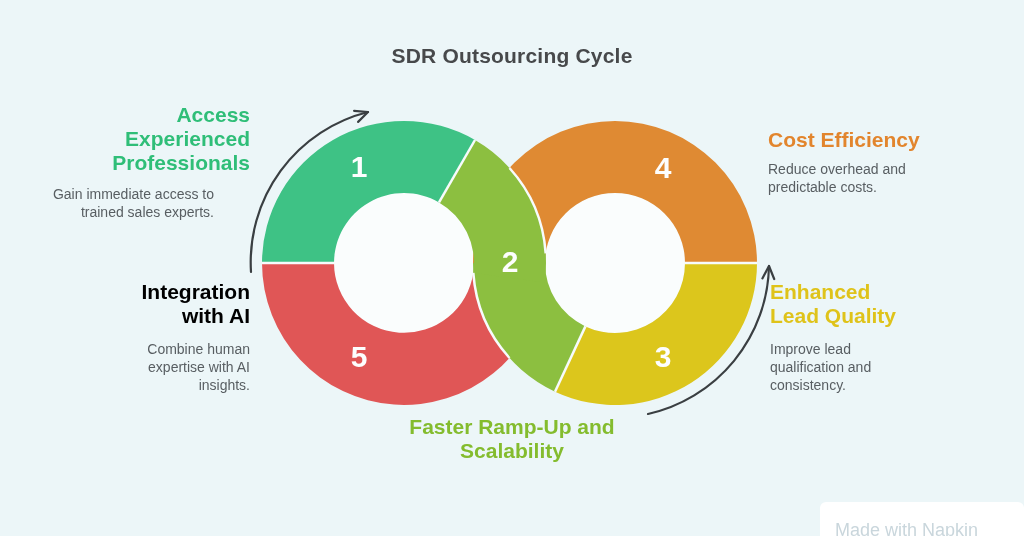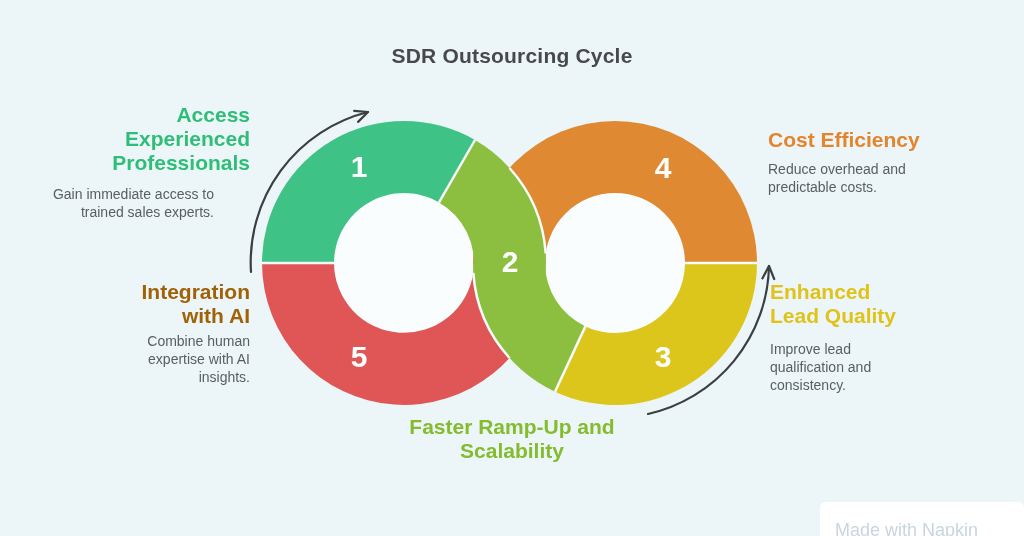--- a/index.html
+++ b/index.html
@@ -88,22 +88,22 @@
   <div class="seg-number" style="left:663px;top:357px;">3</div>
   <div class="seg-number" style="left:663px;top:168px;">4</div>
   <div class="seg-number" style="left:359px;top:357px;">5</div>
 
   <div class="label-block align-right" style="left:30px;top:103px;width:220px;">
     <div class="heading" style="max-width: 140px; color: rgb(47, 190, 120);">Access Experienced Professionals</div>
     <div class="body" style="max-width:168px;margin-top:10px;margin-left:16px;">Gain immediate access to trained sales experts.</div>
   </div>
 
   <div class="label-block align-right" style="left:30px;top:280px;width:220px;">
-    <div class="heading" style="max-width: 150px; color: #a16207;">Integration with AI</div>
-    <div class="body" style="max-width:125px;margin-top:4px;">Combine human expertise with AI insights.</div>
+    <div class="heading" style="max-width: 150px; color: #000000;">Integration with AI</div>
+    <div class="body" style="max-width:125px;margin-top:12px;">Combine human expertise with AI insights.</div>
   </div>
 
   <div class="label-block align-left" style="left:770px;top:280px;width:210px;">
     <div class="heading" style="max-width: 145px; color: rgb(223, 195, 26);">Enhanced Lead Quality</div>
     <div class="body" style="max-width:125px;margin-top:12px;">Improve lead qualification and consistency.</div>
   </div>
 
   <div class="label-block align-left" style="left:768px;top:128px;width:210px;">
     <div class="heading" style="max-width: 180px; color: rgb(226, 133, 45);">Cost Efficiency</div>
     <div class="body" style="max-width:150px;margin-top:8px;">Reduce overhead and predictable costs.</div>

